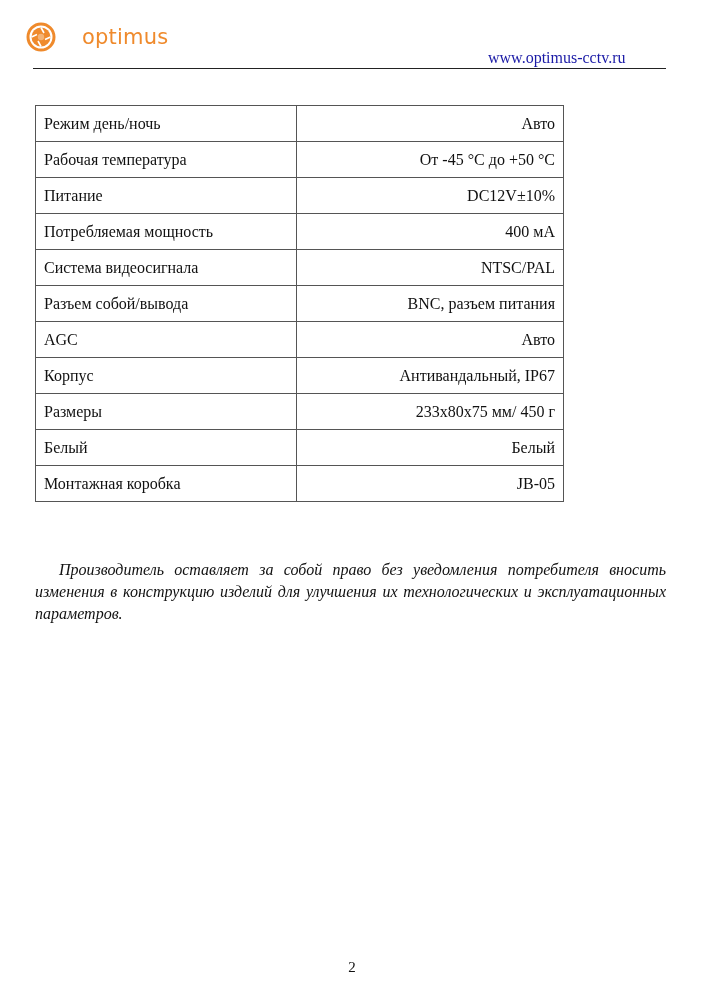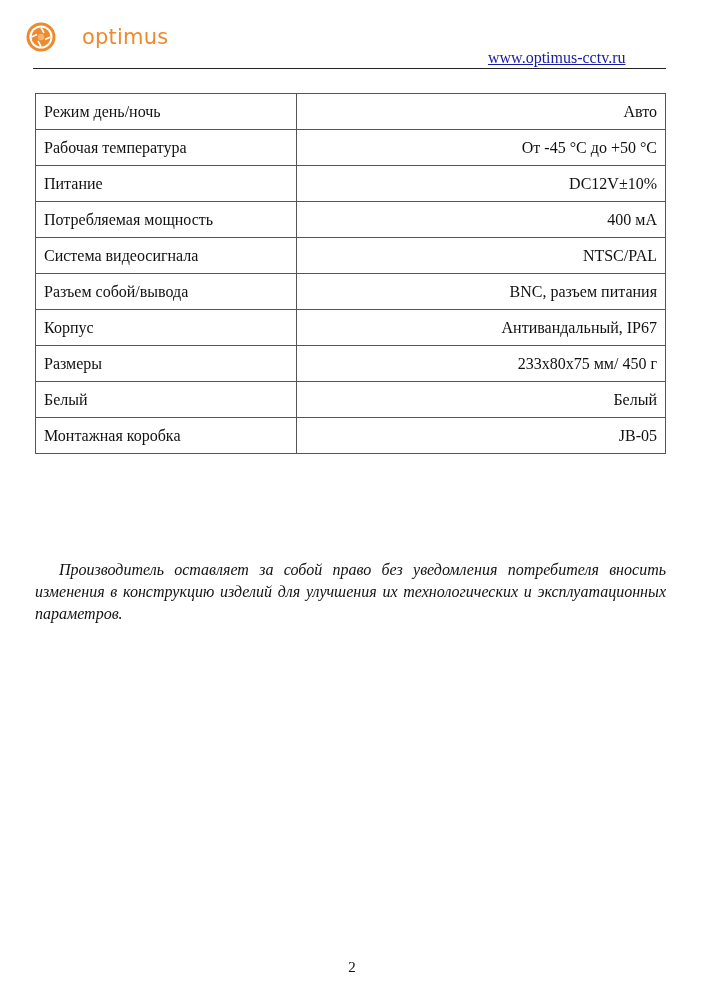--- a/index.html
+++ b/index.html
@@ -5,22 +5,22 @@
   html, body { margin: 0; padding: 0; background: #ffffff; }
   body { width: 704px; height: 1000px; position: relative; overflow: hidden;
          font-family: "Liberation Serif", serif; color: #111; }
   .logo { position: absolute; left: 26px; top: 22px; display: flex; align-items: center; gap: 20px; }
   .logo svg { width: 30px; height: 30px; }
   .logo-text { font-family: "DejaVu Sans", sans-serif; font-size: 21px; color: #ef8a2c;
                margin-left: 6px; letter-spacing: 0.2px; line-height: 1; }
   .header-rule { position: absolute; left: 33px; top: 68px; width: 633px; height: 0;
                  border-top: 1.5px solid #222; }
   .site-link { position: absolute; left: 488px; top: 49px; font-size: 16px; color: #1a1aa6;
-               text-decoration: underline; font-family: "Liberation Serif", serif; }
-  table.spec { position: absolute; left: 35px; top: 93px; width: 631px; border-collapse: collapse; }
+               font-family: "Liberation Serif", serif; }
+  table.spec { position: absolute; left: 35px; top: 105px; width: 529px; border-collapse: collapse; }
   table.spec td { border: 1px solid #555; font-size: 16px; padding: 0 8px; height: 35px; }
   table.spec td.k { width: 244px; text-align: left; }
   table.spec td.v { text-align: right; }
   .note { position: absolute; left: 35px; top: 543px; width: 631px; font-size: 16px;
           line-height: 22px; text-align: justify; text-indent: 24px; font-style: italic; }
   .page-num { position: absolute; left: 0; width: 704px; top: 959px; text-align: center; font-size: 15px; }
 </style>
 </head>
 <body>
 
@@ -57,20 +57,24 @@
       </tr>
       <tr>
         <td class="k">Система видеосигнала</td>
         <td class="v">NTSC/PAL</td>
       </tr>
       <tr>
         <td class="k">Разъем собой/вывода</td>
         <td class="v">BNC, разъем питания</td>
       </tr>
       <tr>
+        <td class="k">AGC</td>
+        <td class="v">Авто</td>
+      </tr>
+      <tr>
         <td class="k">Корпус</td>
         <td class="v">Антивандальный, IP67</td>
       </tr>
       <tr>
         <td class="k">Размеры</td>
         <td class="v">233х80х75 мм/ 450 г</td>
       </tr>
       <tr>
         <td class="k">Белый</td>
         <td class="v">Белый</td>

